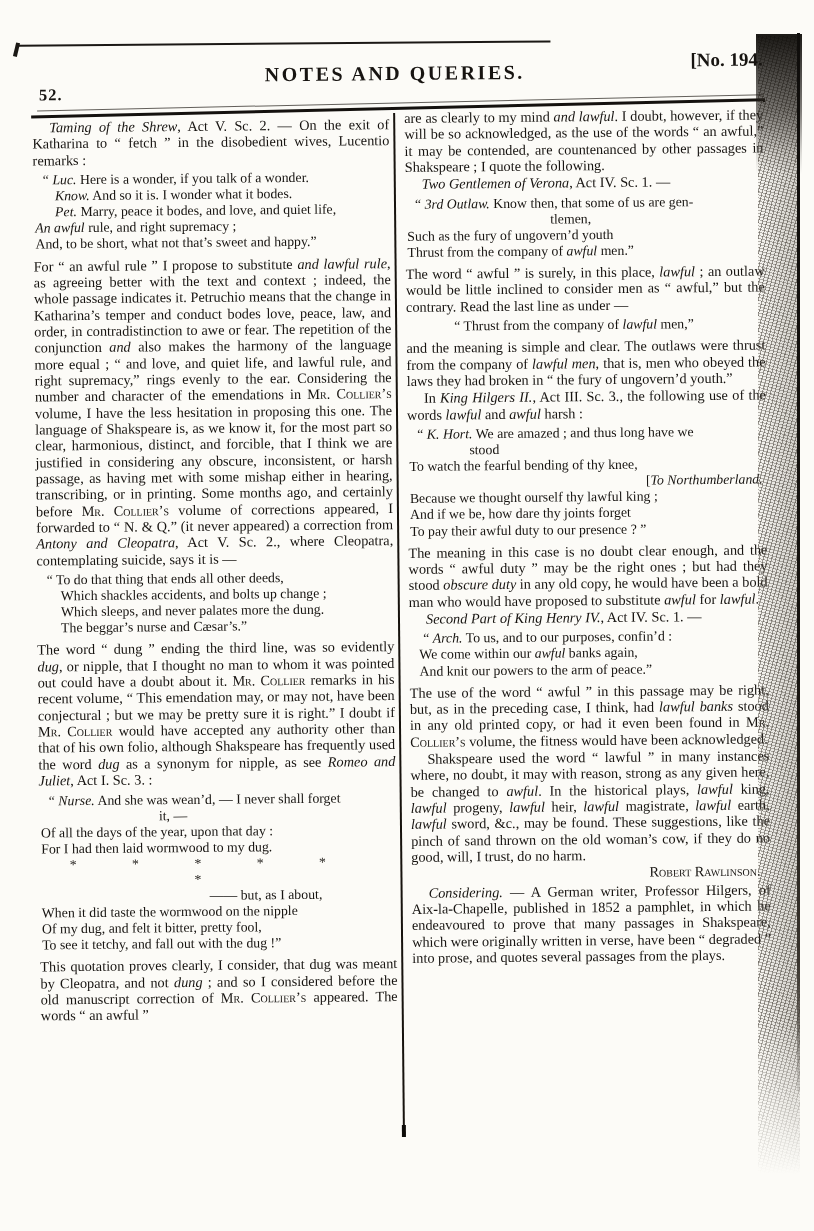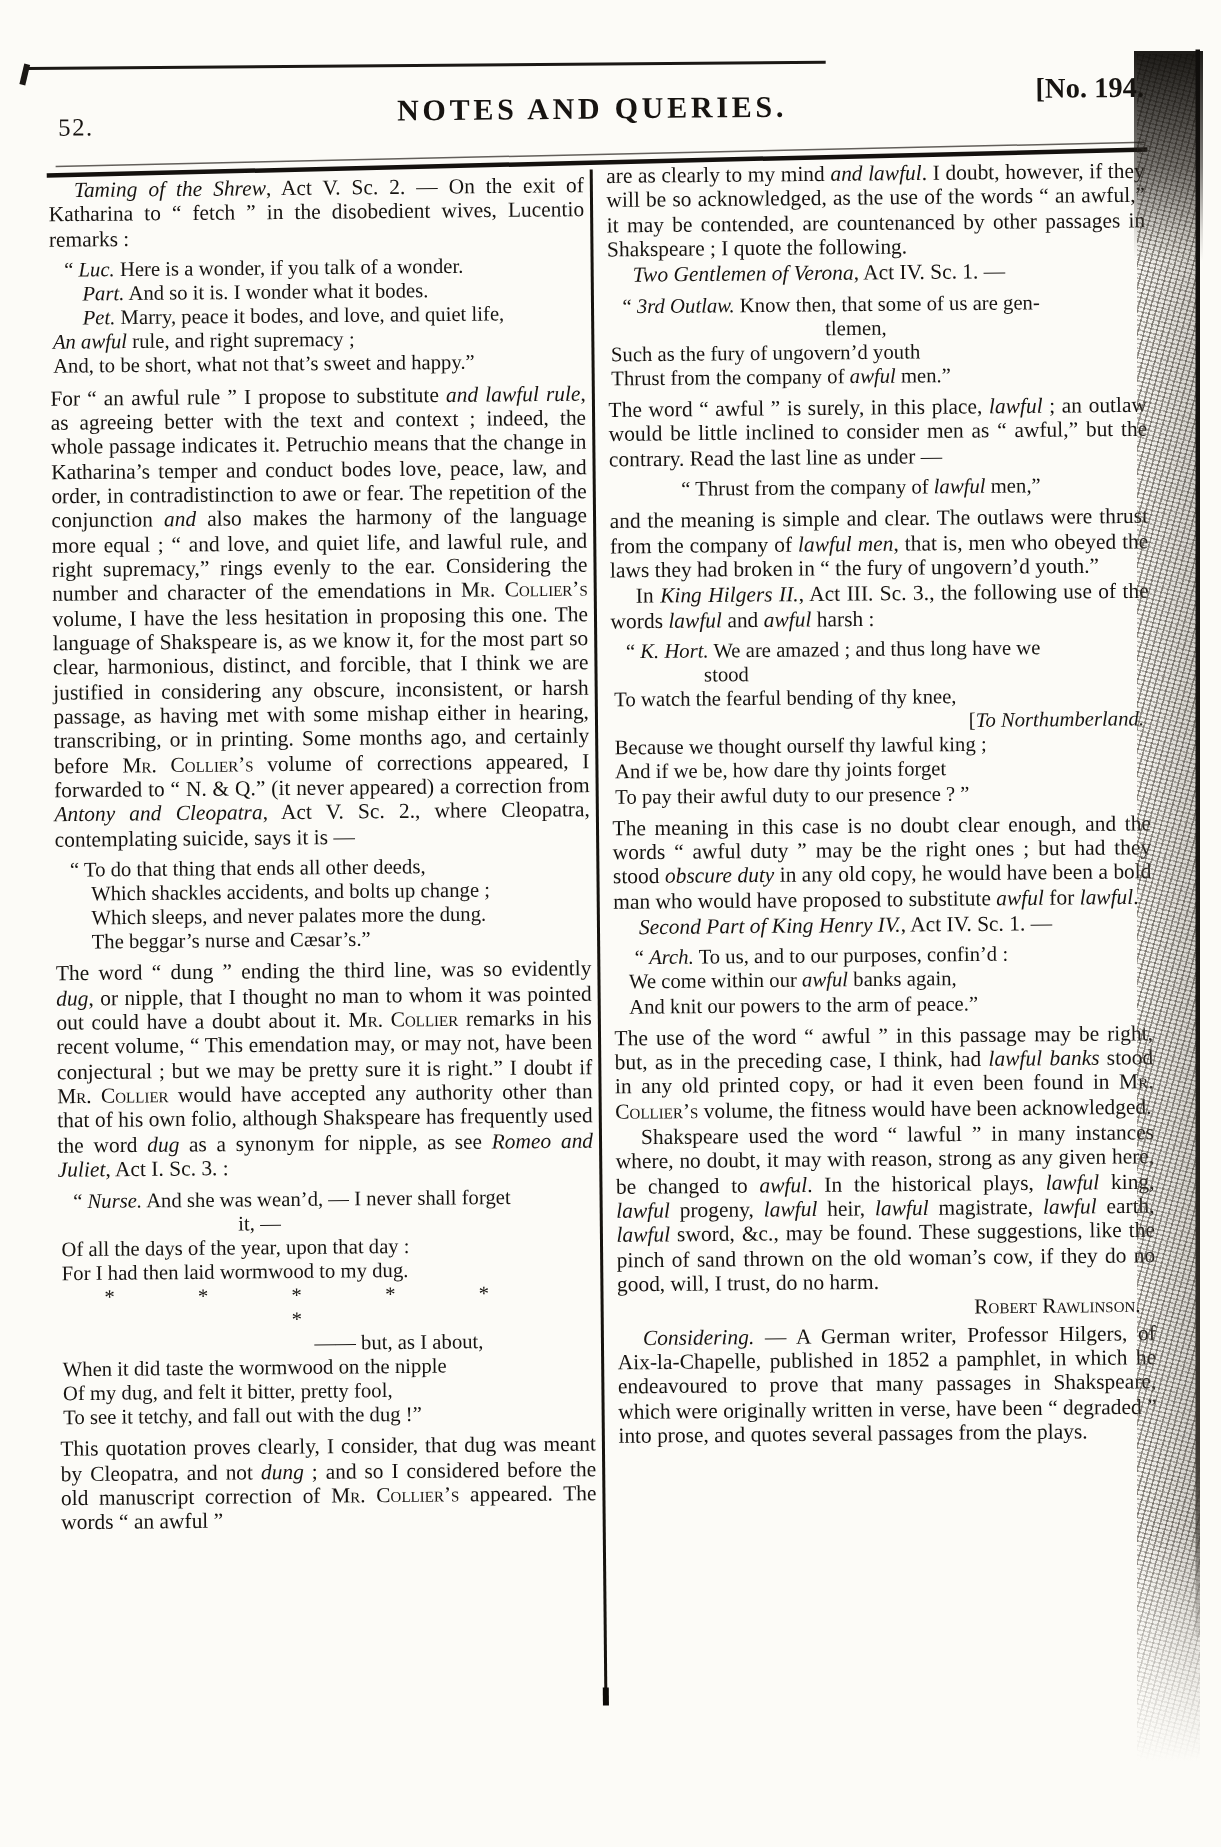--- a/index.html
+++ b/index.html
@@ -4,21 +4,21 @@
 <style>
   html,body{margin:0;padding:0;}
   body{
     position:relative;width:814px;height:1231px;overflow:hidden;
     background:#fcfbf7;color:#171411;
     font-family:"Liberation Serif","DejaVu Serif",serif;
   }
   .content{position:absolute;left:0;top:0;width:814px;height:1231px;
     transform:rotate(-0.55deg);transform-origin:400px 620px;}
   
-  .pagenum{position:absolute;left:44px;top:72px;font-size:16.5px;font-weight:normal;letter-spacing:1px;}
+  .pagenum{position:absolute;left:44px;top:82px;font-size:16.5px;font-weight:bold;letter-spacing:1px;}
   .jtitle{position:absolute;left:0;top:62px;width:800px;text-align:center;
     font-size:20px;font-weight:bold;letter-spacing:2.5px;}
   .issue{position:absolute;right:46px;top:52px;font-size:19px;font-weight:bold;}
   .topline{position:absolute;left:24px;top:41px;width:532px;height:2px;background:#1b1815;
     transform:rotate(0.1deg);transform-origin:left center;}
   .tophook{position:absolute;left:20px;top:39px;width:4px;height:14px;background:#1b1815;
     transform:rotate(14deg);}
   .rule-a{position:absolute;left:36px;top:112px;width:734px;height:2.6px;background:#14110e;
     transform:rotate(-0.8deg);transform-origin:left center;}
   .rule-b{position:absolute;left:42px;top:107px;width:726px;height:1.3px;background:#3c3833;
@@ -66,21 +66,21 @@
   <div class="rule-b"></div>
   <div class="rule-a"></div>
 
   <div class="divider"></div>
   <div class="divfoot"></div>
 
   <div class="col" id="colL">
       <div class="para ind"><span class="it">Taming of the Shrew</span><span>, Act V. Sc. 2. — On the exit of Katharina to “ fetch ” in the disobedient wives, Lucentio remarks :</span></div>
       <div class="verse">
         <div class="vline" style="padding-left: 8px;"><span>“ </span><span class="it">Luc.</span><span> Here is a wonder, if you talk of a wonder.</span></div>
-        <div class="vline" style="padding-left: 20px;"><span class="it">Part.</span><span> And so it is.  I wonder what it bodes.</span></div>
+        <div class="vline" style="padding-left: 20px;"><span class="it">Know.</span><span> And so it is.  I wonder what it bodes.</span></div>
         <div class="vline" style="padding-left: 20px;"><span class="it">Pet.</span><span> Marry, peace it bodes, and love, and quiet life,</span></div>
         <div class="vline"><span class="it">An awful</span><span> rule, and right supremacy ;</span></div>
         <div class="vline"><span>And, to be short, what not that’s sweet and happy.”</span></div>
       </div>
       <div class="para"><span>For “ an awful rule ” I propose to substitute </span><span class="it">and lawful rule</span><span>, as agreeing better with the text and context ; indeed, the whole passage indicates it. Petruchio means that the change in Katharina’s temper and conduct bodes love, peace, law, and order, in contradistinction to awe or fear.  The repetition of the conjunction </span><span class="it">and</span><span> also makes the harmony of the language more equal ; “ and love, and quiet life, and lawful rule, and right supremacy,” rings evenly to the ear.  Considering the number and character of the emendations in </span><span class="sc">Mr. Collier’s</span><span> volume, I have the less hesitation in proposing this one.  The language of Shakspeare is, as we know it, for the most part so clear, harmonious, distinct, and forcible, that I think we are justified in considering any obscure, inconsistent, or harsh passage, as having met with some mishap either in hearing, transcribing, or in printing.  Some months ago, and certainly before </span><span class="sc">Mr. Collier’s</span><span> volume of corrections appeared, I forwarded to “ N. &amp; Q.” (it never appeared) a correction from </span><span class="it">Antony and Cleopatra</span><span>, Act V. Sc. 2., where Cleopatra, contemplating suicide, says it is —</span></div>
       <div class="verse">
         <div class="vline" style="padding-left: 8px;"><span>“ To do that thing that ends all other deeds,</span></div>
         <div class="vline" style="padding-left: 22px;"><span>Which shackles accidents, and bolts up change ;</span></div>
         <div class="vline" style="padding-left: 22px;"><span>Which sleeps, and never palates more the dung.</span></div>
         <div class="vline" style="padding-left: 22px;"><span>The beggar’s nurse and Cæsar’s.”</span></div>

